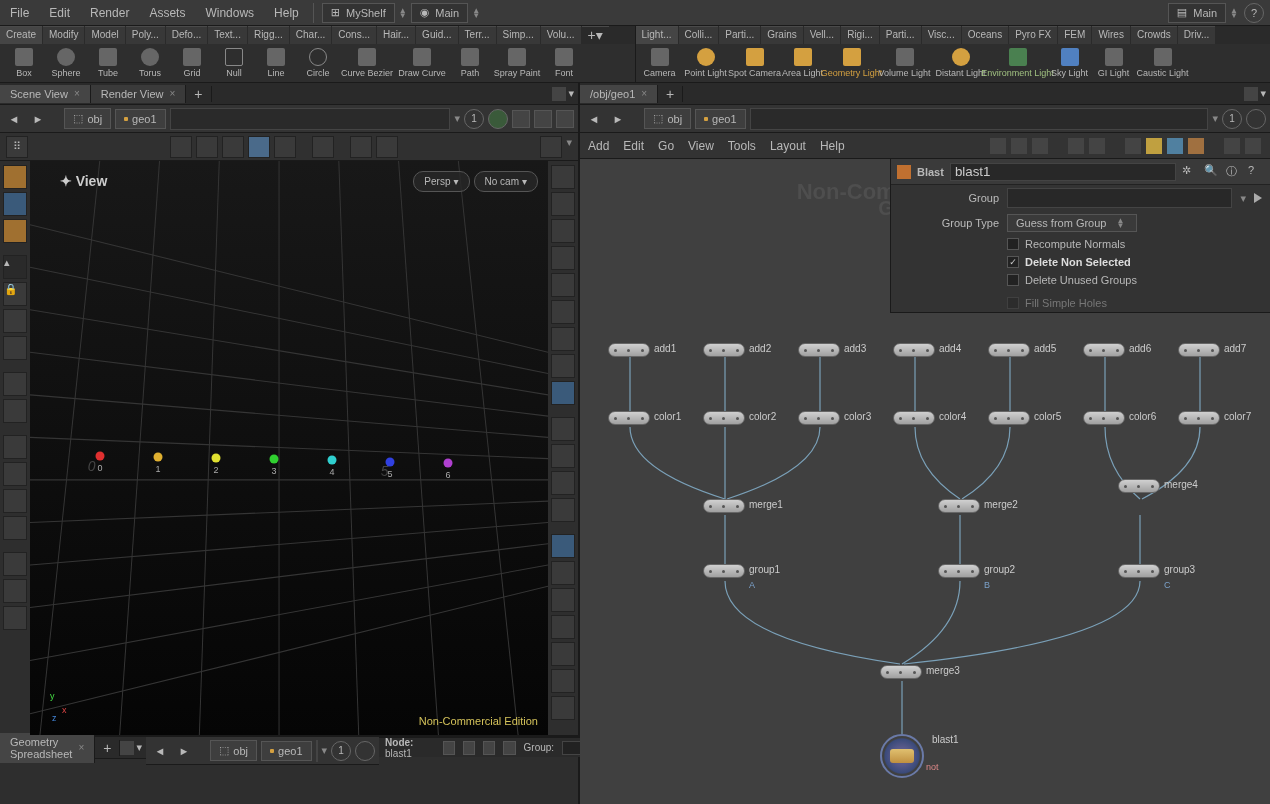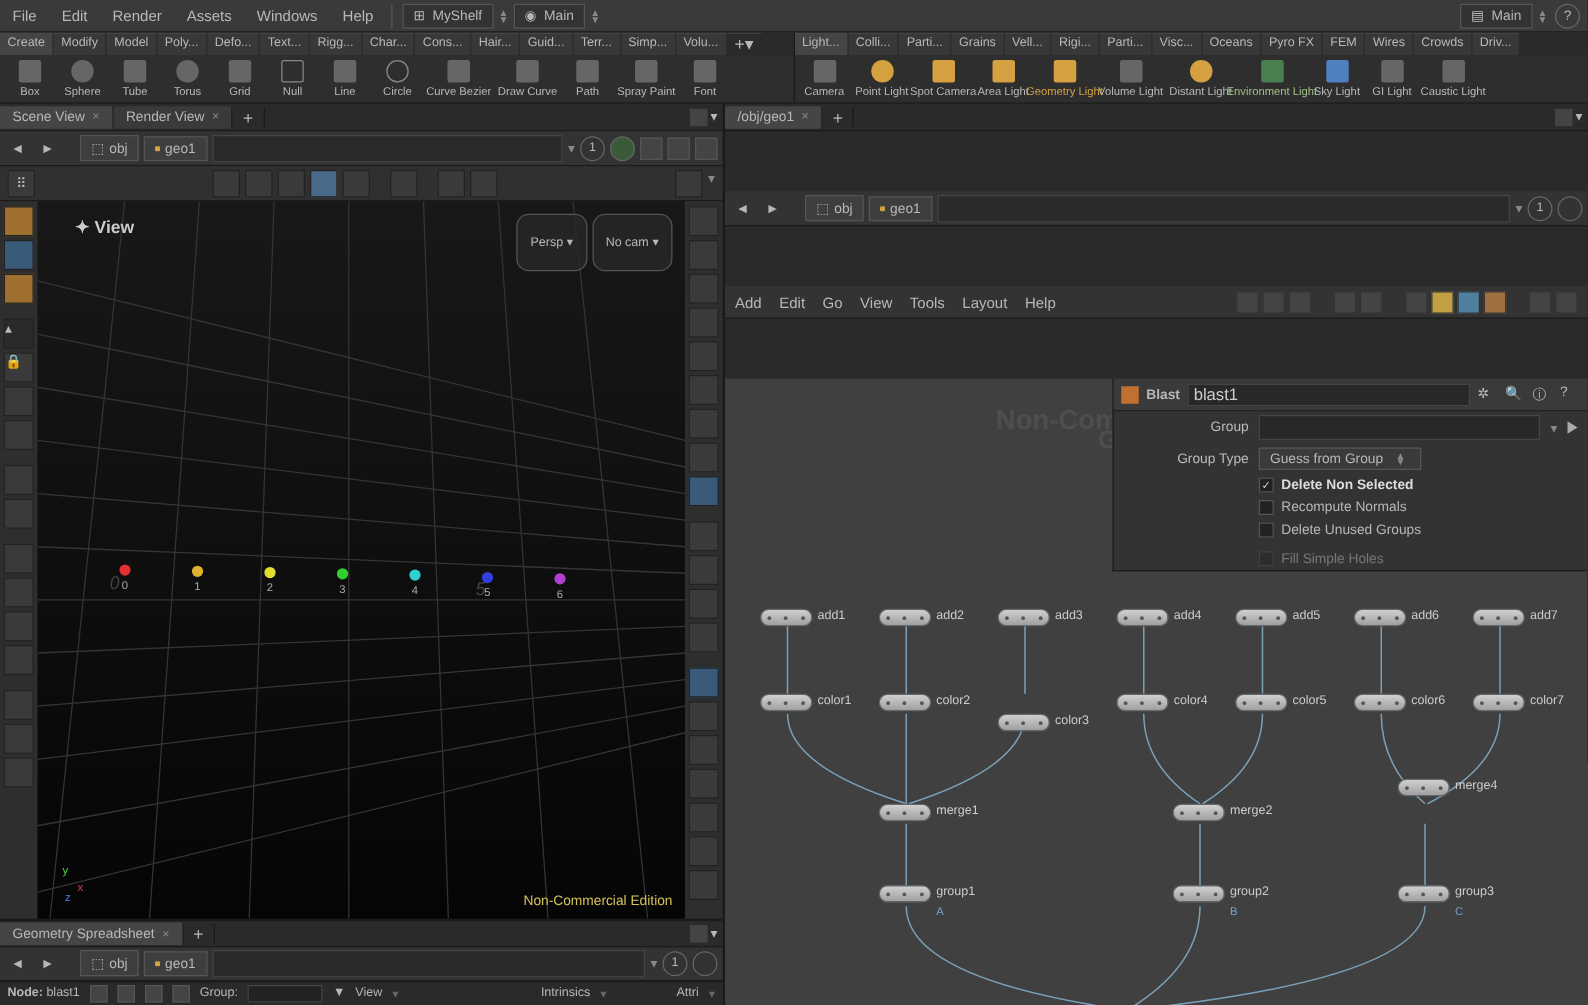--- a/index.html
+++ b/index.html
@@ -23,21 +23,21 @@
 .shelf-tab.active { background: #454545; }
 .shelf-tab.plus { background: #2a2a2a; padding: 0 6px; font-size: 14px; }
 .shelf-tools { flex: 1; display: flex; align-items: center; padding: 2px 4px; overflow: hidden; gap: 2px; }
 .tool-btn { display: flex; flex-direction: column; align-items: center; justify-content: center; width: 40px; height: 36px; cursor: pointer; }
 .tool-icon { width: 18px; height: 18px; background: #666; border-radius: 2px; }
 .tool-label { font-size: 9px; margin-top: 2px; white-space: nowrap; }
 
 
 .main-split { display: flex; height: calc(100% - 83px); }
 .left-pane { width: 580px; display: flex; flex-direction: column; border-right: 2px solid #1a1a1a; }
-.right-pane { flex: 1; display: flex; flex-direction: column; gap: 48px; }
+.right-pane { flex: 1; display: flex; flex-direction: column; }
 
 
 .pane-tabs { height: 22px; background: #2a2a2a; display: flex; align-items: center; border-bottom: 1px solid #1a1a1a; }
 .pane-tab { padding: 3px 10px; background: #3a3a3a; border-right: 1px solid #1a1a1a; font-size: 11px; display: flex; align-items: center; gap: 6px; cursor: pointer; }
 .pane-tab.active { background: #454545; }
 .pane-tab .close-x { font-size: 10px; color: #888; }
 .pane-tab.plus { background: transparent; padding: 0 8px; font-size: 14px; }
 .pane-tabs .end-controls { margin-left: auto; display: flex; gap: 2px; padding-right: 4px; }
 .end-controls .sq { width: 14px; height: 14px; background: #444; }
 
@@ -58,35 +58,35 @@
 .viewport-body { flex: 1; display: flex; min-height: 0; }
 .vp-left-tools, .vp-right-tools { width: 30px; background: #2e2e2e; display: flex; flex-direction: column; gap: 3px; padding: 4px 3px; }
 .vp-side-btn { width: 24px; height: 24px; background: #3a3a3a; border: 1px solid #222; cursor: pointer; }
 .vp-side-btn.orange { background: #a07030; }
 .vp-side-btn.blue-sel { background: #3a5a7a; }
 .vp-side-sep { height: 6px; }
 
 .viewport-3d { flex: 1; position: relative; background: linear-gradient(#181818, #050505); overflow: hidden; }
 .view-label { position: absolute; top: 12px; left: 30px; font-weight: bold; font-size: 14px; color: #ccc; }
 .view-dropdowns { position: absolute; top: 10px; right: 10px; display: flex; gap: 4px; }
-.view-dd { background: rgba(40,40,40,.8); border: 1px solid #555; border-radius: 10px; padding: 16px 10px; font-size: 10px; cursor: pointer; display:flex; align-items:center; gap:3px;}
+.view-dd { background: rgba(40,40,40,.8); border: 1px solid #555; border-radius: 10px; padding: 4px 10px; font-size: 10px; cursor: pointer; display:flex; align-items:center; gap:3px;}
 .nce-label { position: absolute; bottom: 8px; right: 10px; color: #d4c25a; font-size: 11px; }
 .axis-gizmo { position: absolute; bottom: 12px; left: 12px; width: 30px; height: 30px; }
 .axis-x { color: #d44; position: absolute; left: 20px; top: 12px; font-size: 9px; }
 .axis-y { color: #4d4; position: absolute; left: 8px; top: -2px; font-size: 9px; }
 .axis-z { color: #48d; position: absolute; left: 10px; top: 20px; font-size: 9px; }
 
 .grid-svg { position: absolute; inset: 0; width: 100%; height: 100%; }
 .grid-line { stroke: #353535; stroke-width: 1; }
 .point-dot { position: absolute; width: 9px; height: 9px; border-radius: 50%; transform: translate(-50%, -50%); }
 .point-label { position: absolute; font-size: 9px; color: #aaa; transform: translate(-50%, 4px); }
 .scale-num { fill: #444; font-size: 14px; font-style: italic; }
 
 
-.sheet-area { height: 69px; background: #2e2e2e; border-top: 2px solid #1a1a1a; display: flex; flex-direction: column; }
+.sheet-area { height: 69px; background: #2e2e2e; border-top: 2px solid #1a1a1a; display: flex; }
 .sheet-bottom-bar { height: 20px; background: #2a2a2a; display: flex; align-items: center; padding: 0 6px; gap: 8px; font-size: 10px; border-top:1px solid #1a1a1a;}
 
 
 .network-menubar { height: 26px; background: #333; display: flex; align-items: center; padding: 0 8px; gap: 14px; border-bottom: 1px solid #1a1a1a; }
 .network-menubar .menu-item { font-size: 12px; cursor: pointer; }
 .network-menubar .tool-icons { margin-left: auto; display: flex; gap: 3px; }
 .nm-icon { width: 18px; height: 18px; background: #444; border:1px solid #333; cursor: pointer; }
 
 .network-view { flex: 1; position: relative; background: #404040; overflow: hidden; }
 .network-watermark { position: absolute; top: 20px; left: 50%; transform: translateX(-50%); font-size: 22px; font-weight: bold; color: #4e4e4e; white-space: nowrap; }
@@ -678,21 +678,21 @@
           <span class="node-name">color1</span>
         </div>
       <div class="node" style="left:123px; top:252px">
           <div class="node-chip">
             <div class="nd"></div>
             <div class="nd"></div>
             <div class="nd"></div>
           </div>
           <span class="node-name">color2</span>
         </div>
-      <div class="node" style="left:218px; top:268px">
+      <div class="node" style="left:218px; top:252px">
           <div class="node-chip">
             <div class="nd"></div>
             <div class="nd"></div>
             <div class="nd"></div>
           </div>
           <span class="node-name">color3</span>
         </div>
       <div class="node" style="left:313px; top:252px">
           <div class="node-chip">
             <div class="nd"></div>
@@ -816,26 +816,26 @@
           <div class="param-label">Group Type</div>
           <div class="param-select">
               <span>Guess from Group</span>
               <div class="dropdown-arrows">
                 <span>▲</span>
                 <span>▼</span>
               </div>
             </div>
         </div>
         <div class="param-check-row">
+          <div class="checkbox"></div>
+          <span class="check-label">Recompute Normals</span>
+        </div>
+        <div class="param-check-row">
           <div class="checkbox checked"></div>
           <span class="check-label bold">Delete Non Selected</span>
-        </div>
-        <div class="param-check-row">
-          <div class="checkbox"></div>
-          <span class="check-label">Recompute Normals</span>
         </div>
         <div class="param-check-row" style="padding-bottom:8px">
           <div class="checkbox"></div>
           <span class="check-label">Delete Unused Groups</span>
         </div>
         <div class="param-check-row">
           <div class="checkbox" style="opacity:.4"></div>
           <span class="check-label dim">Fill Simple Holes</span>
         </div>
       </div>

